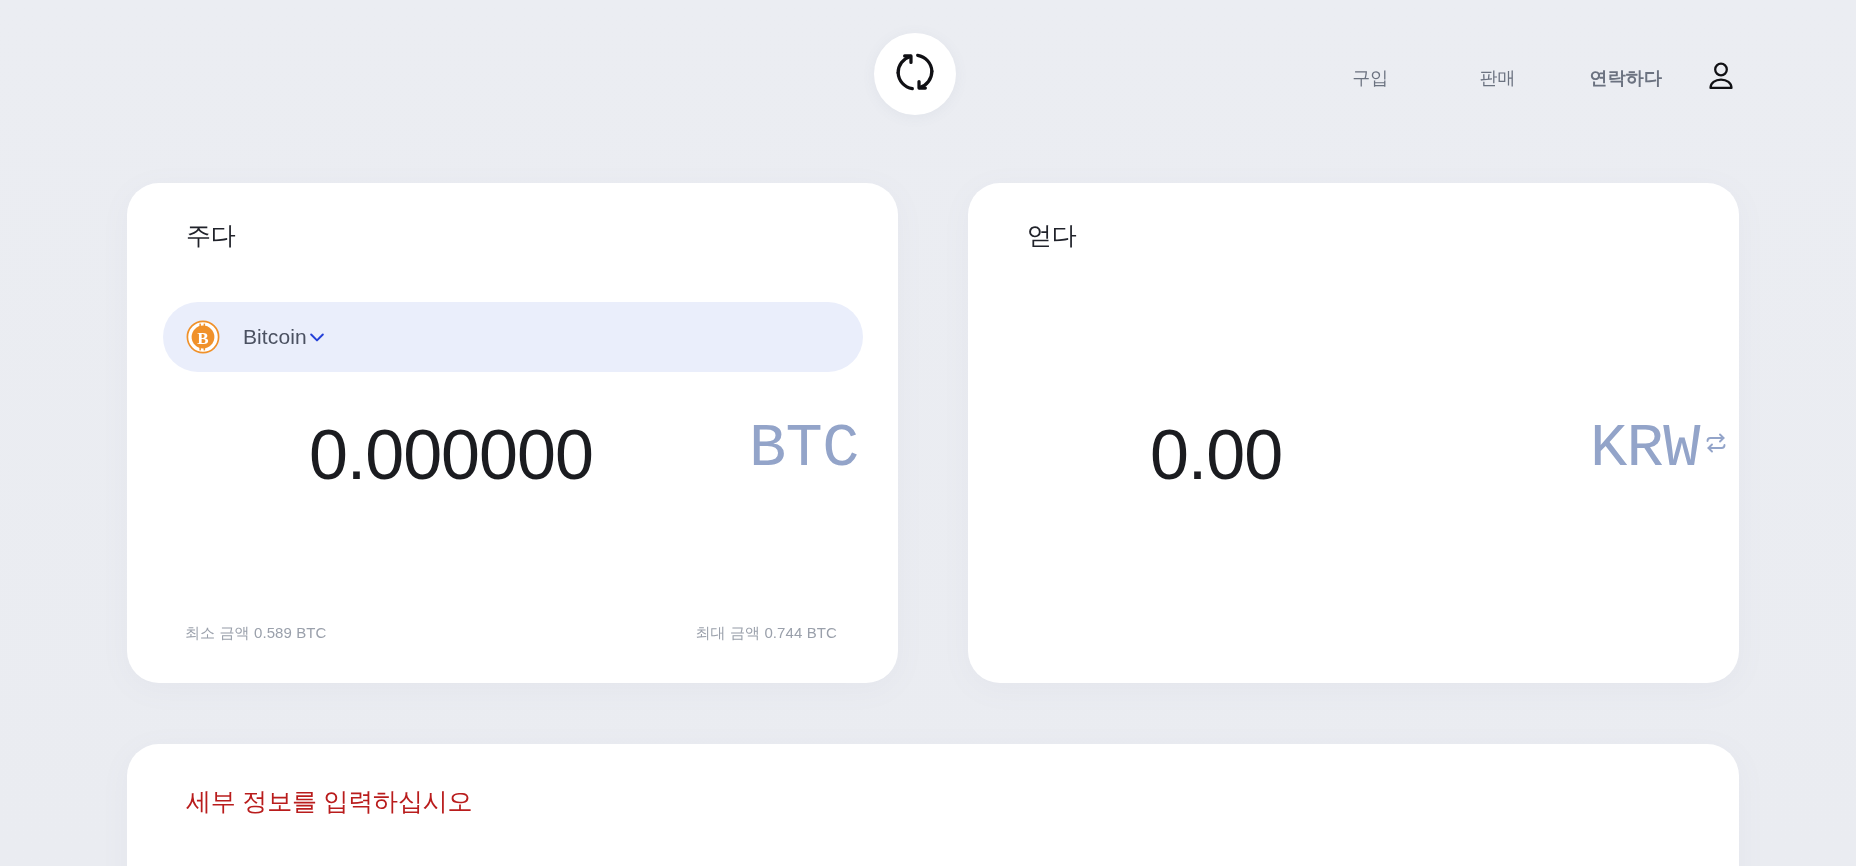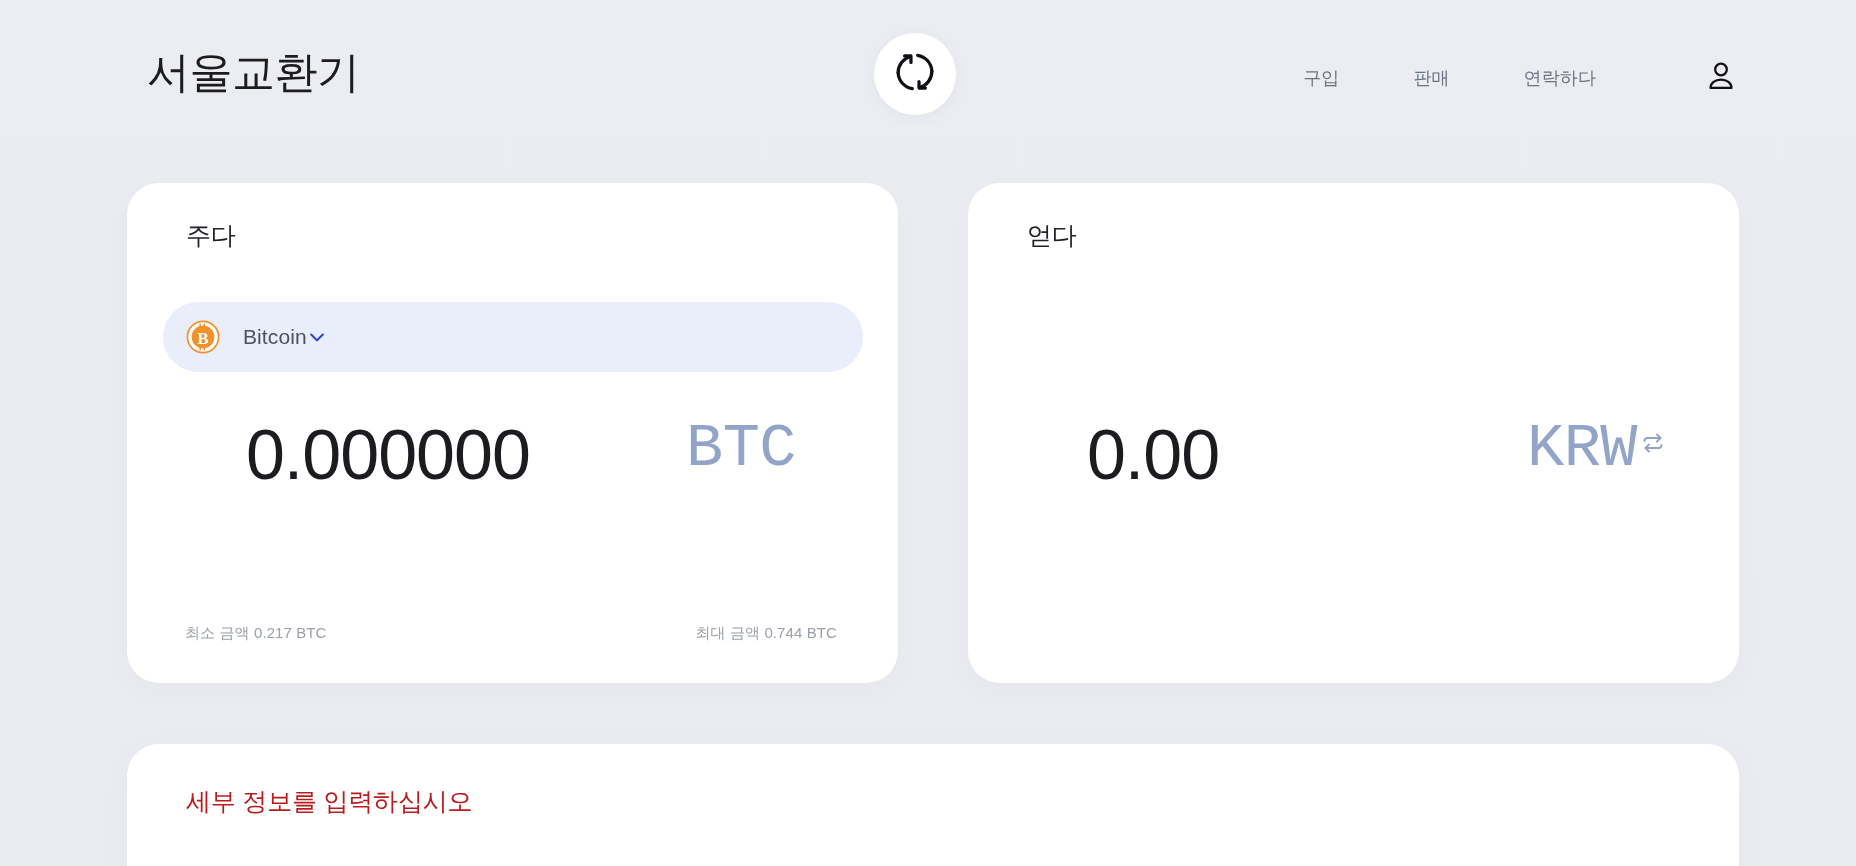--- a/index.html
+++ b/index.html
@@ -71,22 +71,22 @@
 
   .nav-link {
     font-size: 18px;
     color: #6b7280;
     letter-spacing: 0.1px;
     text-decoration: none;
     white-space: nowrap;
     padding: 4px 0;
   }
   .nav-item-0 { margin-right: 70px; }
-  .nav-item-1 { margin-right: 70px; }
-  .nav-item-2 { margin-right: 104px; }
+  .nav-item-1 { margin-right: 70px; margin-left: 17px; }
+  .nav-item-2 { margin-right: 38px; font-weight: bold; }
 
   .user-icon {
     width: 34px;
     height: 34px;
     display: block;
     margin-top: -4px;
   }
 
   
   .cards {
@@ -154,21 +154,21 @@
     display: block;
   }
 
   .amount-row {
     position: absolute;
     top: 232px;
     left: 56px;
     width: 676px;
     display: flex;
     align-items: flex-start;
-    justify-content: center;
+    justify-content: flex-end;
   }
 
   .amount-value {
     font-size: 70px;
     font-weight: 300;
     color: #1b1c20;
     letter-spacing: -1px;
     line-height: 1;
     background: transparent;
     border: none;
@@ -230,21 +230,20 @@
     letter-spacing: -0.2px;
   }
 </style>
 </head>
 <body>
 
 <div class="page">
 
   <div class="header">
 
-    <div class="brand">서울교환기</div>
 
     <div class="swap-badge">
       <span>
         <svg width="46" height="46" viewBox="0 0 24 24" fill="none" stroke="#101014" stroke-width="1.7" stroke-linecap="round" stroke-linejoin="round">
           <path d="M3.2 12.4a8.8 8.8 0 0 0 7.4 8.3"></path>
           <path d="M3.2 12.4A8.8 8.8 0 0 1 9.6 3.9"></path>
           <polyline points="6.6,3.6 9.9,3.6 9.9,7"></polyline>
           <path d="M20.8 11.6a8.8 8.8 0 0 0-7.4-8.3"></path>
           <path d="M20.8 11.6a8.8 8.8 0 0 1-6.4 8.5"></path>
           <polyline points="17.4,20.4 14.1,20.4 14.1,17"></polyline>
@@ -290,21 +289,21 @@
           </svg>
         </span>
       </div>
 
       <div class="amount-row">
         <input class="amount-value" type="text" readonly="" value="0.000000" style="">
         <span class="amount-ticker">BTC</span>
       </div>
 
       <div class="limits">
-        <span>최소 금액 0.217 BTC</span>
+        <span>최소 금액 0.589 BTC</span>
         <span>최대 금액 0.744 BTC</span>
       </div>
     </div>
 
     <div class="card">
       <div class="card-title">얻다</div>
 
 
       <div class="amount-row">
         <input class="amount-value" type="text" readonly="" value="0.00" style="">

